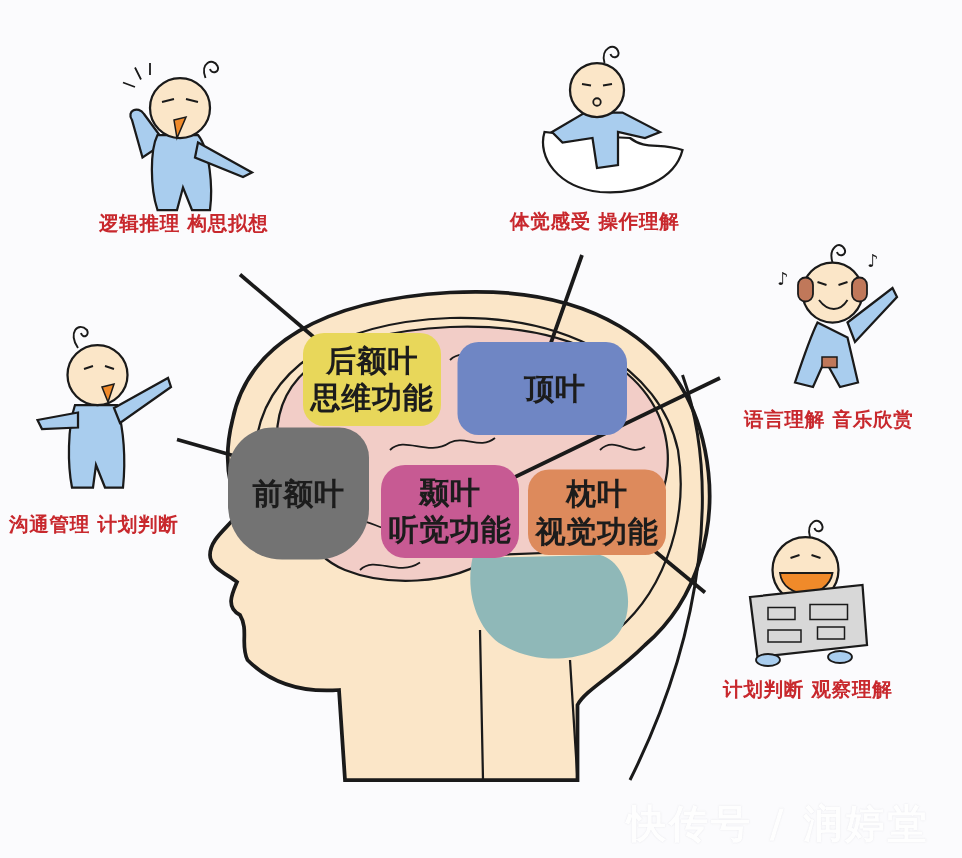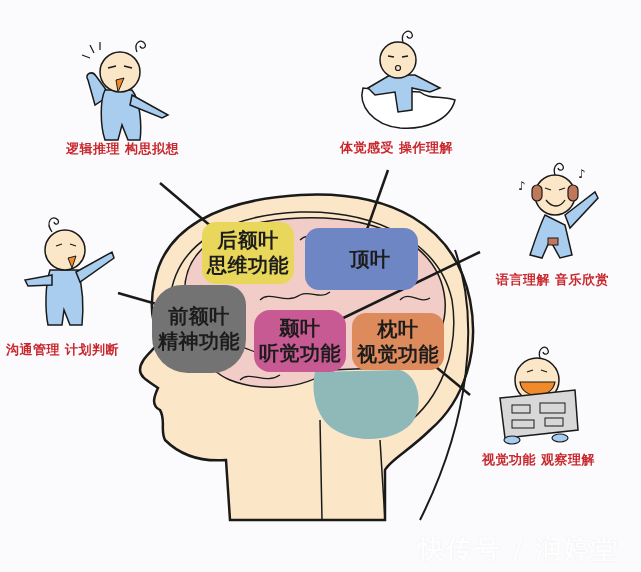--- a/index.html
+++ b/index.html
@@ -121,30 +121,29 @@
 
 <div class="lobe" style="left:202px; top:222px; width:92px; height:62px; background:#e8d75a; border-radius:14px;">
   <span>后额叶</span>
   <span>思维功能</span>
 </div>
 <div class="lobe" style="left:305px; top:228px; width:96px; height:62px; background:#6f86c4; border-radius:14px;padding-left:17px;">
   <span>顶叶</span>
 </div>
 <div class="lobe" style="left:152px; top:285px; width:94px; height:88px; background:#737373; border-radius:30px 20px 34px 36px;">
   <span>前额叶</span>
-  <span>精神功能</span>
 </div>
 <div class="lobe" style="left:254px; top:310px; width:92px; height:62px; background:#c75a93; border-radius:16px;">
   <span>颞叶</span>
   <span>听觉功能</span>
 </div>
 <div class="lobe" style="left:352px; top:313px; width:92px; height:57px; background:#dd8a5c; border-radius:14px;">
   <span>枕叶</span>
   <span>视觉功能</span>
 </div>
 
 <div class="caption" style="left:66px; top:140px;">逻辑推理  构思拟想</div>
 <div class="caption" style="left:340px; top:139px;">体觉感受  操作理解</div>
 <div class="caption" style="left:6px; top:341px;">沟通管理  计划判断</div>
 <div class="caption" style="left:496px; top:271px;">语言理解  音乐欣赏</div>
-<div class="caption" style="left:482px; top:451px;">视觉功能  观察理解</div>
+<div class="caption" style="left:482px; top:451px;">计划判断  观察理解</div>
 
 <div class="watermark">快传号 / 润婷堂</div>
 
 </body></html>

